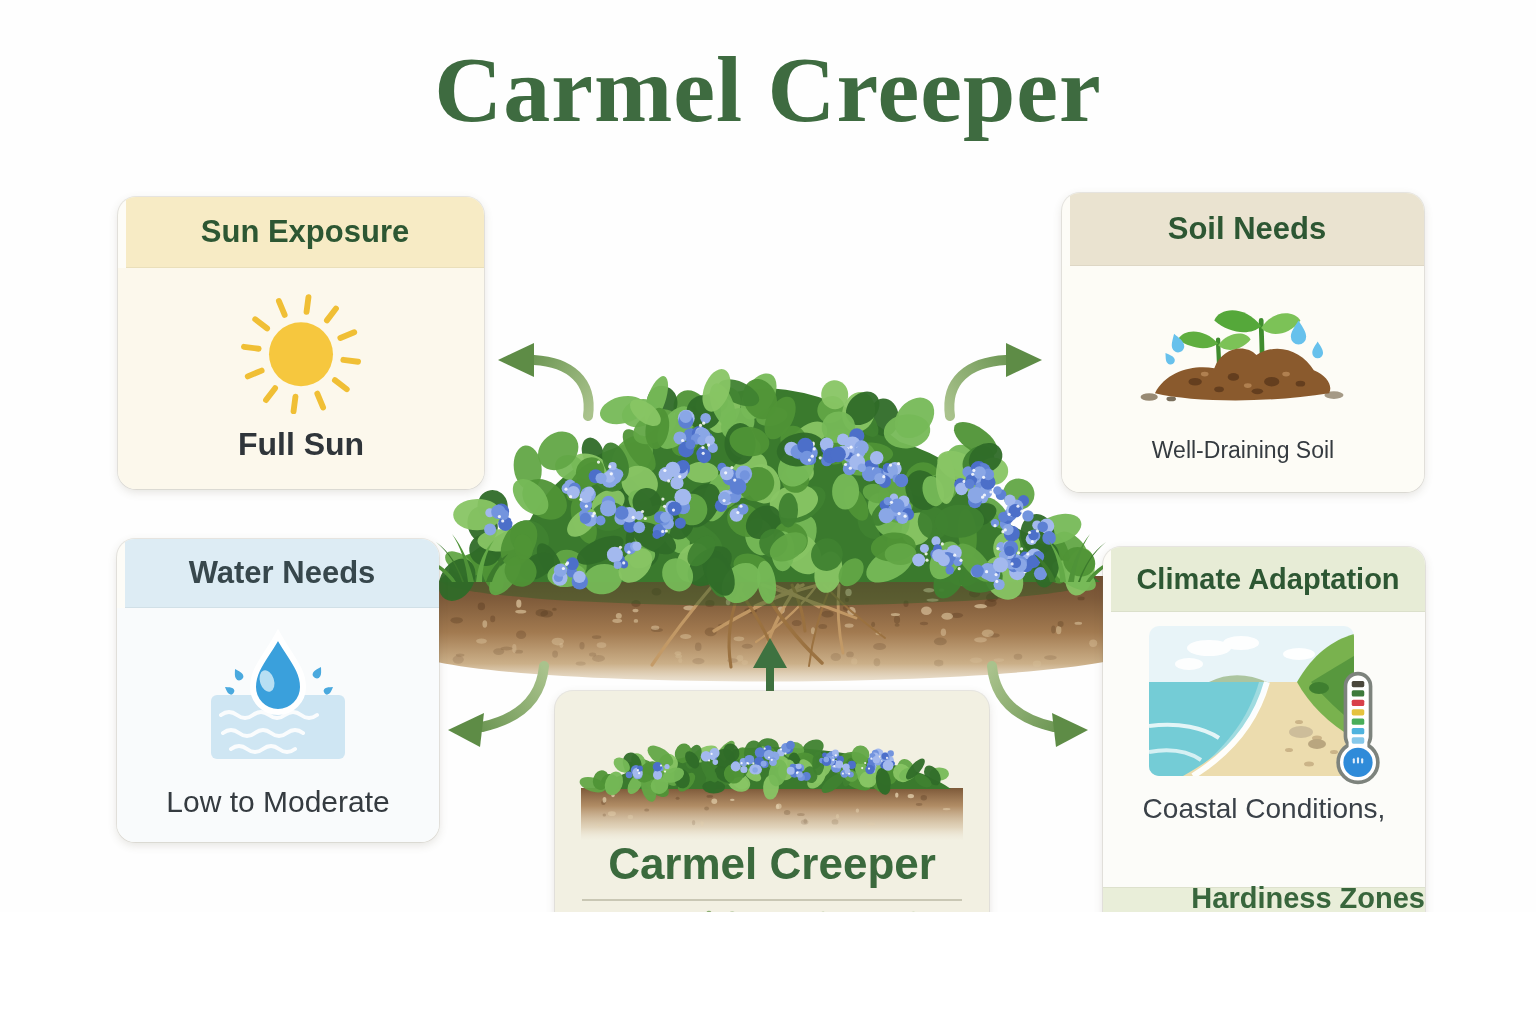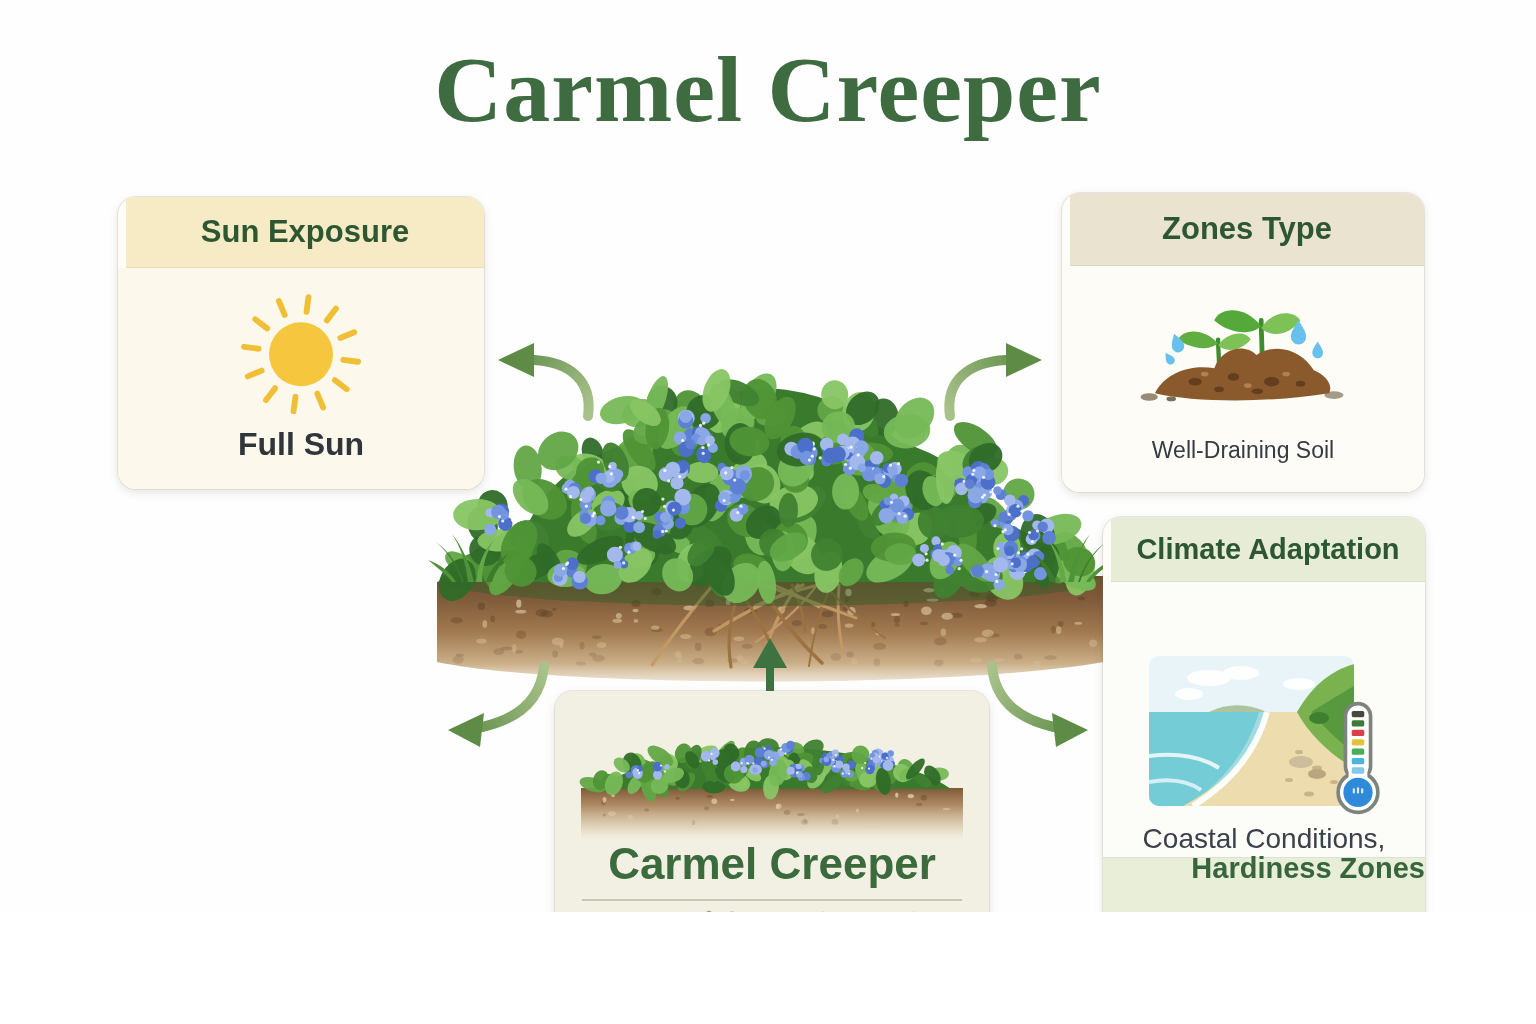--- a/index.html
+++ b/index.html
@@ -25,23 +25,23 @@
   #soil-card{left:1062px;top:193px;width:362px;height:299px;}
   #soil-card .hd{height:72px;font-size:31px;background:var(--soil_header_bg,#eae3d0);}
   #soil-card .bd{background:#fdfcf6;padding:4px 0 12px;}
   #soil-card .val{font-size:23px;font-weight:500;color:#353b40;}
 
   #water-card{left:117px;top:539px;width:322px;height:303px;}
   #water-card .hd{height:68px;font-size:31px;background:var(--water_header_bg,#ddecf4);color:#37474c;}
   #water-card .bd{background:#f9fbfc;padding:4px 0 12px;}
   #water-card .val{font-size:30px;font-weight:500;color:#353b40;}
 
-  #climate-card{left:1103px;top:517px;width:322px;height:441px;}
+  #climate-card{left:1103px;top:547px;width:322px;height:441px;}
   #climate-card .hd{height:64px;font-size:29px;background:var(--climate_header_bg,#e7ecd6);}
-  #climate-card .bd{background:#fcfcf9;justify-content:flex-end;}
+  #climate-card .bd{background:#fcfcf9;justify-content:flex-start;}
   .climate-illus{position:relative;width:100%;height:178px;flex:0 0 auto;}
   .climate-illus .beach{position:absolute;left:46px;top:14px;}
   .climate-illus .thermo{position:absolute;left:232px;top:58px;}
   .climate-lines{font-size:28px;line-height:37px;color:#3a4148;font-weight:500;text-align:center;}
   .zones{flex:0 0 auto;height:100px;background:var(--zones_bg,#e9eed9);display:flex;flex-direction:column;
     align-items:flex-end;justify-content:center;color:#38663c;border-top:1px solid rgba(0,0,0,.05);gap:39px;}
   .zones .zl{font-size:29px;font-weight:700;}
   .zones .zv{font-size:34px;font-weight:400;margin-top:2px;}
 
   #name-card{left:555px;top:691px;width:434px;height:260px;background:var(--name_card_bg,#f2f0e2);}
@@ -875,21 +875,21 @@
             <line x1="84.3" y1="32.2" x2="92.8" y2="21.1" stroke="#f0bf35" stroke-width="5.5" stroke-linecap="round"></line>
             <line x1="96.9" y1="48.7" x2="109.9" y2="43.3" stroke="#f0bf35" stroke-width="5.5" stroke-linecap="round"></line>
           </g>
         <circle cx="60" cy="64" r="30" fill="#f6c73e"></circle>
       </svg>
       <div class="val">Full Sun</div>
     </div>
   </section>
 
   <section class="card" id="soil-card">
-    <div class="hd">Zones Type</div>
+    <div class="hd">Soil Needs</div>
     <div class="bd">
       <svg width="230" height="134" viewBox="0 0 220 140">
         <ellipse cx="12" cy="116" rx="9" ry="4" fill="#988a74"></ellipse>
         <ellipse cx="205" cy="114" rx="10" ry="4" fill="#a59a86"></ellipse>
         <ellipse cx="35" cy="118" rx="5" ry="2.5" fill="#7a6f5c"></ellipse>
         <path d="M85,86 C85,74 84,66 84,56" fill="none" stroke="#3f8c2e" stroke-width="4.5" stroke-linecap="round"></path>
         <path d="M84,60 C70,44 48,44 42,56 C56,66 74,68 84,60 Z" fill="#5fae3f"></path>
         <path d="M84,62 C94,48 112,46 118,56 C108,68 92,70 84,62 Z" fill="#7cc257"></path>
         <path d="M130,80 C130,60 129,48 129,36" fill="none" stroke="#3f8c2e" stroke-width="5" stroke-linecap="round"></path>
         <path d="M129,42 C112,20 86,22 80,36 C96,50 118,52 129,42 Z" fill="#55a83a"></path>
@@ -913,20 +913,42 @@
           <path transform="translate(38,50) scale(0.8) rotate(-18)" d="M0,0 C-5,8 -8,12 -8,17 a8,8 0 0 0 16,0 C8,12 5,8 0,0 Z"></path>
           <path transform="translate(29,70) scale(0.55) rotate(-35)" d="M0,0 C-5,8 -8,12 -8,17 a8,8 0 0 0 16,0 C8,12 5,8 0,0 Z"></path>
           <path transform="translate(168,36)" d="M0,0 C-5,8 -8,12 -8,17 a8,8 0 0 0 16,0 C8,12 5,8 0,0 Z"></path>
           <path transform="translate(188,58) scale(0.7)" d="M0,0 C-5,8 -8,12 -8,17 a8,8 0 0 0 16,0 C8,12 5,8 0,0 Z"></path>
         </g>
       </svg>
       <div class="val">Well-Draining Soil</div>
     </div>
   </section>
 
+  <section class="card" id="water-card">
+    <div class="hd">Water Needs</div>
+    <div class="bd">
+      <svg width="172" height="150" viewBox="0 0 170 150">
+        <rect x="18" y="72" width="134" height="64" rx="6" fill="#cfe6f3"></rect>
+        <g stroke="#ffffff" stroke-width="4" fill="none" opacity="0.9" stroke-linecap="round">
+          <path d="M28,92 q8,-6 16,0 t16,0 t16,0 t16,0 t16,0 t16,0"></path>
+          <path d="M30,110 q8,-6 16,0 t16,0 t16,0 t16,0 t16,0"></path>
+          <path d="M38,126 q8,-6 16,0 t16,0 t16,0 t16,0"></path>
+        </g>
+        <g fill="#4aa9de">
+          <path transform="translate(42,46) rotate(-30) scale(0.5)" d="M0,0 C-5,8 -8,12 -8,17 a8,8 0 0 0 16,0 C8,12 5,8 0,0 Z"></path>
+          <path transform="translate(128,44) rotate(30) scale(0.5)" d="M0,0 C-5,8 -8,12 -8,17 a8,8 0 0 0 16,0 C8,12 5,8 0,0 Z"></path>
+          <path transform="translate(32,64) rotate(-55) scale(0.42)" d="M0,0 C-5,8 -8,12 -8,17 a8,8 0 0 0 16,0 C8,12 5,8 0,0 Z"></path>
+          <path transform="translate(140,64) rotate(55) scale(0.42)" d="M0,0 C-5,8 -8,12 -8,17 a8,8 0 0 0 16,0 C8,12 5,8 0,0 Z"></path>
+        </g>
+        <path d="M85,12 C73,34 60,46 60,64 a25,25 0 0 0 50,0 C110,46 97,34 85,12 Z" fill="#3aa0dc" stroke="#ffffff" stroke-width="6"></path>
+        <ellipse cx="74" cy="58" rx="7" ry="11" transform="rotate(-18 74 58)" fill="#cfeaf7" opacity="0.85"></ellipse>
+      </svg>
+      <div class="val">Low to Moderate</div>
+    </div>
+  </section>
 
   <section class="card" id="climate-card">
     <div class="hd">Climate Adaptation</div>
     <div class="bd">
       <div class="climate-illus">
         <svg class="beach" width="205" height="150" viewBox="0 0 205 150">
           <defs>
               <clipPath id="beachClip">
                 <rect x="0" y="0" width="205" height="150" rx="10"></rect>
               </clipPath>

